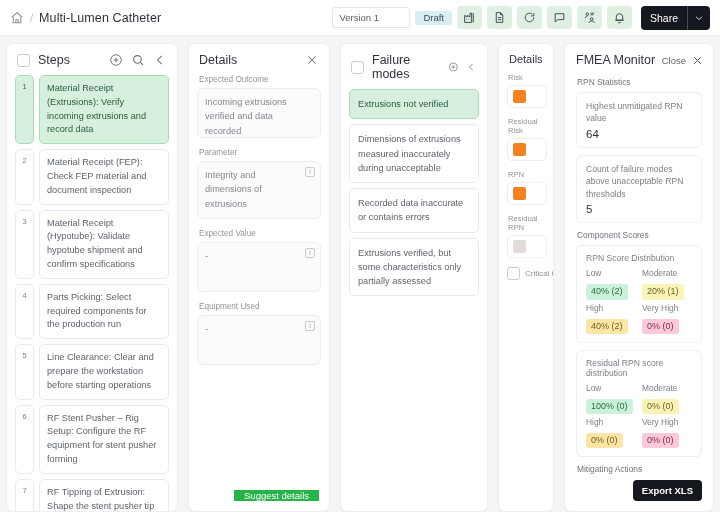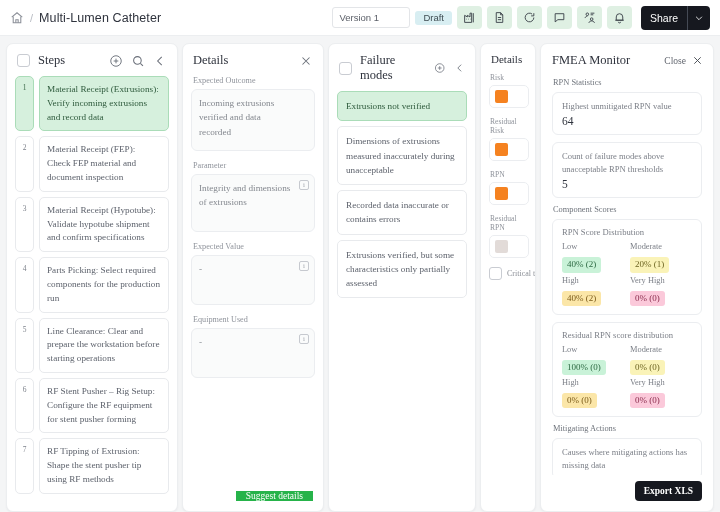--- a/index.html
+++ b/index.html
@@ -48,21 +48,21 @@
     display: flex; align-items: center;
   }
   .share-btn .div { width: 1px; background: #454a55; }
   .share-btn .car {
     width: 22px; display: flex; align-items: center; justify-content: center;
     color: #fff;
   }
   .share-btn .car svg { width: 10px; height: 10px; }
 
   
-  .body { flex: 1 1 auto; display: flex; padding: 7px 6px 0 6px; gap: 4px; overflow: hidden; font-family: Liberation Serif, serif; }
+  .body { flex: 1 1 auto; display: flex; padding: 7px 6px 0 6px; gap: 10px; overflow: hidden; }
 
   .panel {
     background: #fff; border-radius: 7px; border: 1px solid #eceef0;
     display: flex; flex-direction: column; overflow: hidden;
     box-shadow: 0 1px 2px rgba(16,24,40,.04);
   }
   .panel-head {
     display: flex; align-items: center; padding: 9px 10px 8px 10px; gap: 8px;
     flex: 0 0 auto;
   }
@@ -101,21 +101,21 @@
     border: 1px solid #ebedf0; border-radius: 6px; background: #fafbfb;
     padding: 6px 7px; font-size: 9.2px; line-height: 1.55; color: #84888f;
     position: relative; margin-bottom: 10px;
   }
   .field-box .info {
     position: absolute; top: 5px; right: 5px; width: 10px; height: 10px;
     border: 1px solid #c6c9cf; border-radius: 2px; color: #a4a8af;
     font-size: 7px; line-height: 8px; text-align: center; cursor: pointer;
   }
   .field-box .txt { padding-right: 14px; display: block; }
-  .h-62 { height: 62px; } .h-58 { height: 58px; } .h-50 { height: 50px; }
+  .h-62 { height: 50px; } .h-58 { height: 58px; } .h-50 { height: 50px; }
   .panel-foot { flex: 0 0 auto; padding: 8px 10px 10px 10px; display: flex; justify-content: flex-end; }
   .suggest-btn {
     background: #26b34a; color: #fff; font-size: 9.5px; border-radius: 0;
     padding: 0 10px; cursor: pointer;
   }
 
   
   .fm-panel { flex: 0 0 148px; }
   .fm-item {
     border: 1px solid #e8eaed; border-radius: 5px; background: #fff;

